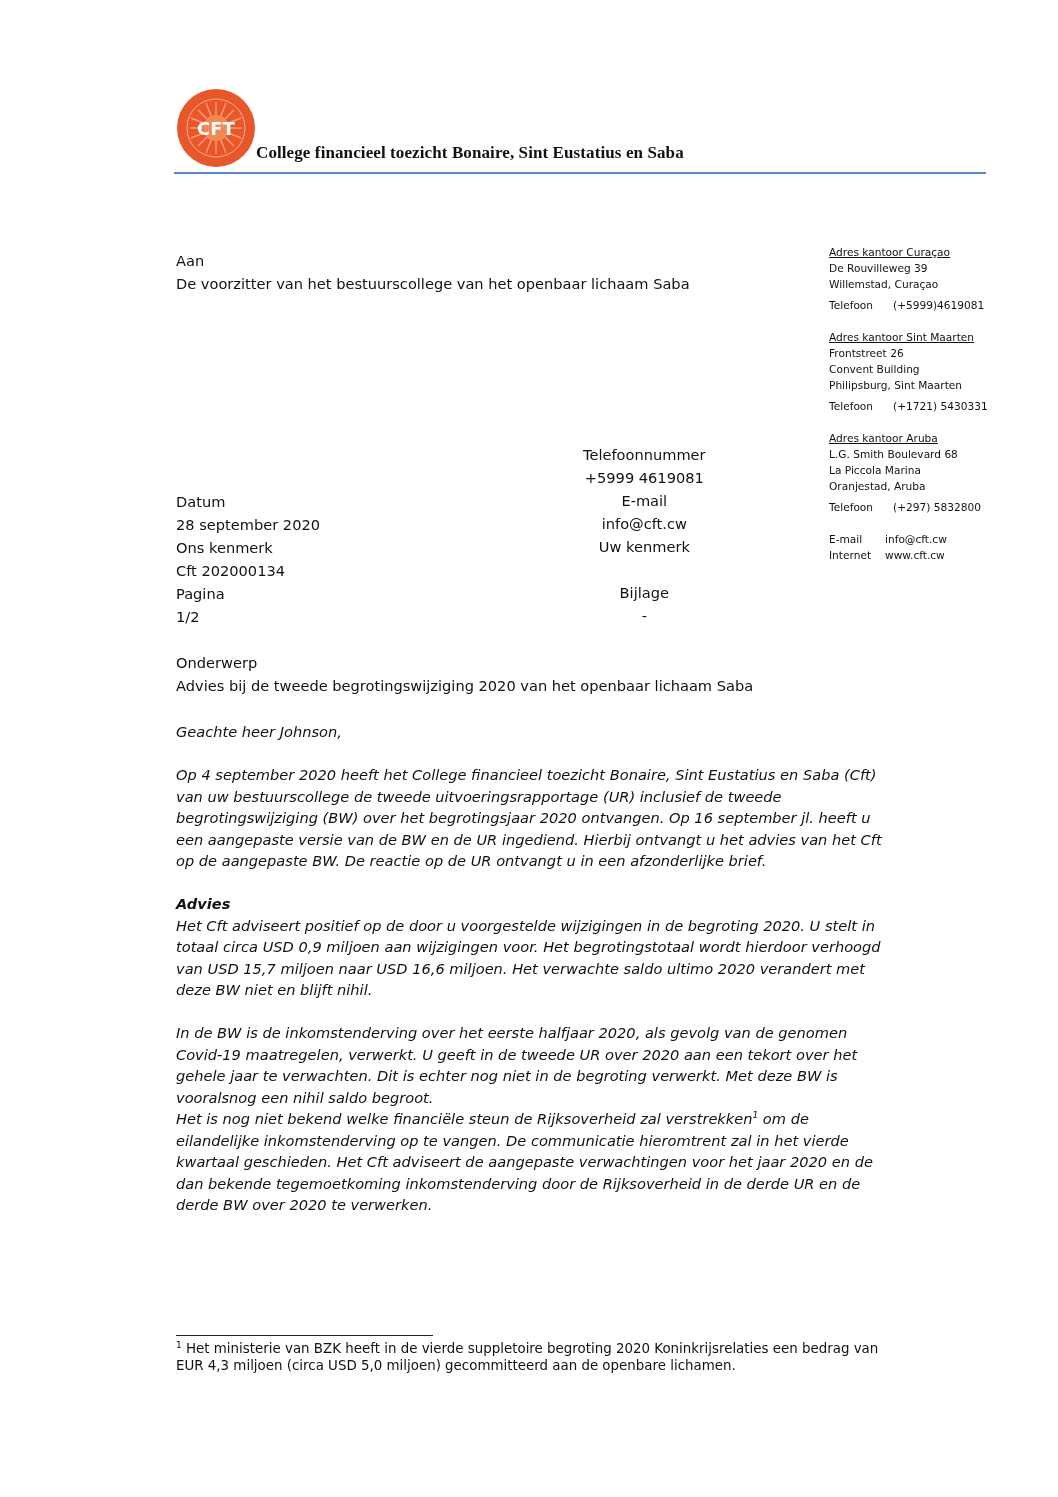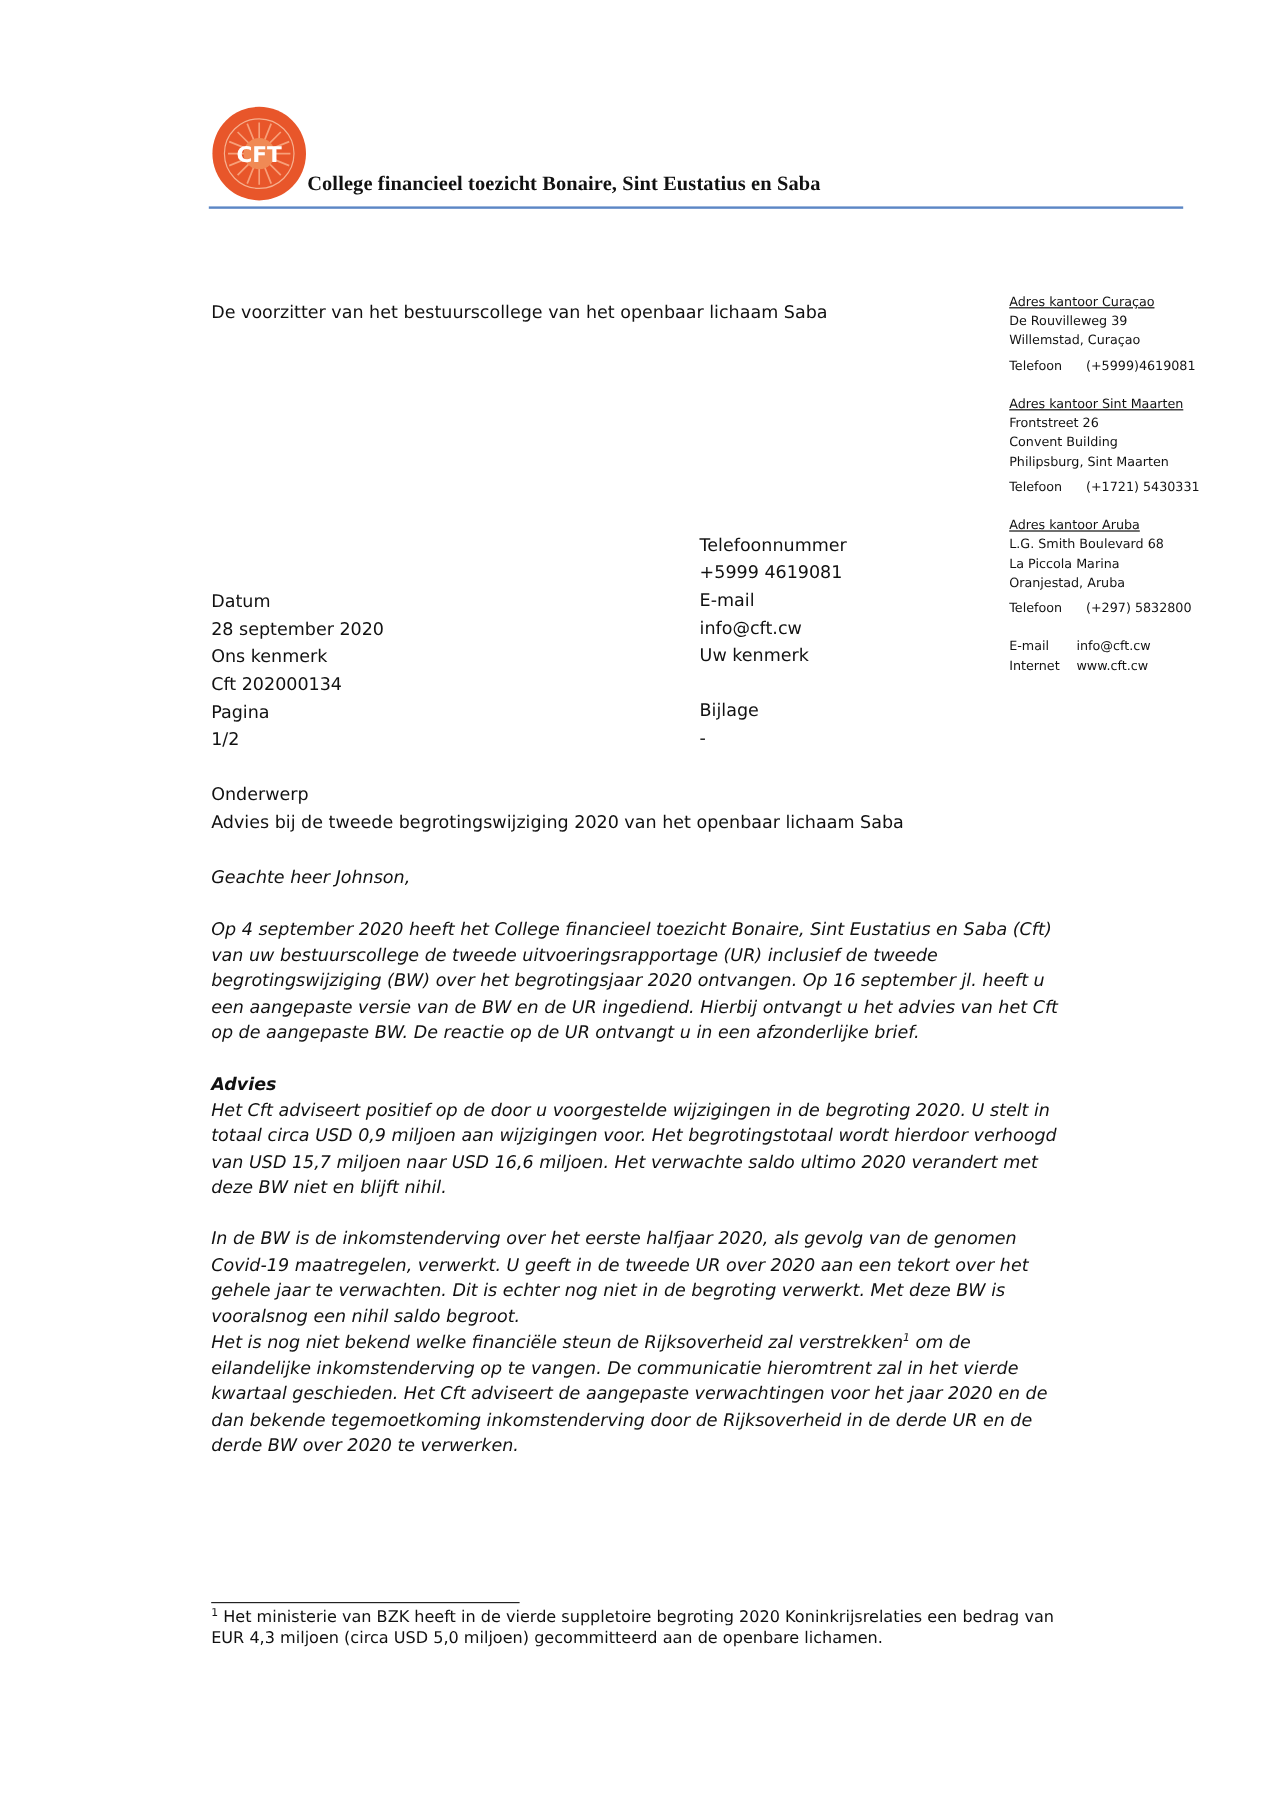--- a/index.html
+++ b/index.html
@@ -12,24 +12,24 @@
     .logo { left: 176px; top: 88px; width: 80px; height: 80px; }
     .org-title {
       left: 256px; top: 143px; font-weight: bold; font-size: 17px;
       font-family: Liberation Serif, serif; letter-spacing: 0.1px; white-space: nowrap;
     }
     .header-rule { left: 174px; top: 172px; width: 812px; height: 2px; background: #5b86c5; }
 
     .body-text { font-size: 14.6px; line-height: 23px; white-space: nowrap; }
     .recipient { left: 176px; top: 249px; }
     .meta-left { left: 176px; top: 490px; }
-    .meta-right { left: 583px; top: 443px; }
+    .meta-right { left: 583px; top: 443px; text-align: center; }
     .subject { left: 176px; top: 651px; }
 
-    .sidebar { left: 829px; top: 244px; font-size: 10.6px; line-height: 16px; white-space: nowrap; margin-left: 12px; }
+    .sidebar { left: 829px; top: 244px; font-size: 10.6px; line-height: 16px; white-space: nowrap; }
     .sidebar .block { margin-bottom: 16px; }
     .sidebar .head { text-decoration: underline; }
     .sidebar .tel { margin-top: 5px; }
     .sidebar .tel .k, .sidebar .contact .k { display: inline-block; width: 64px; }
     .sidebar .contact .k { width: 56px; }
 
     .letter { left: 176px; top: 721px; width: 710px; font-size: 14.6px; line-height: 21.5px; }
     .letter p { margin: 0; font-style: italic; }
     .letter .gap { height: 21.5px; }
     .letter .h { font-weight: bold; }
@@ -56,20 +56,21 @@
         <line x1="15" y1="50" x2="65" y2="30"></line>
     </g>
     <circle cx="40" cy="40" r="13" fill="#f08a55"></circle>
     <text x="40" y="47" text-anchor="middle" font-family="DejaVu Sans, sans-serif" font-weight="bold" font-size="18" fill="#ffffff">CFT</text>
   </svg>
 </div>
 <div class="abs org-title">College financieel toezicht Bonaire, Sint Eustatius en Saba</div>
 <div class="abs header-rule"></div>
 
 <div class="abs body-text recipient">
+  <div>Aan</div>
   <div>De voorzitter van het bestuurscollege van het openbaar lichaam Saba</div>
 </div>
 
 <div class="abs body-text meta-left">
   <div>Datum</div>
   <div>28 september 2020</div>
   <div>Ons kenmerk</div>
   <div>Cft 202000134</div>
   <div>Pagina</div>
   <div>1/2</div>

